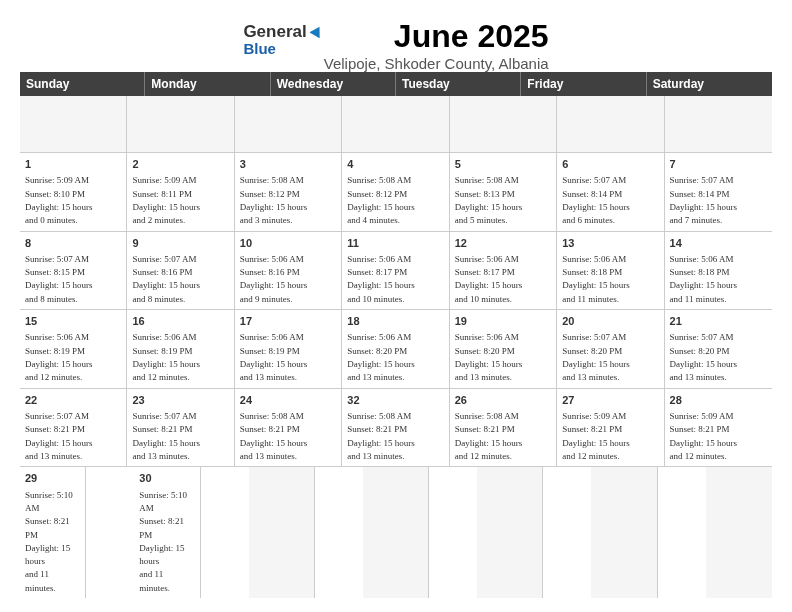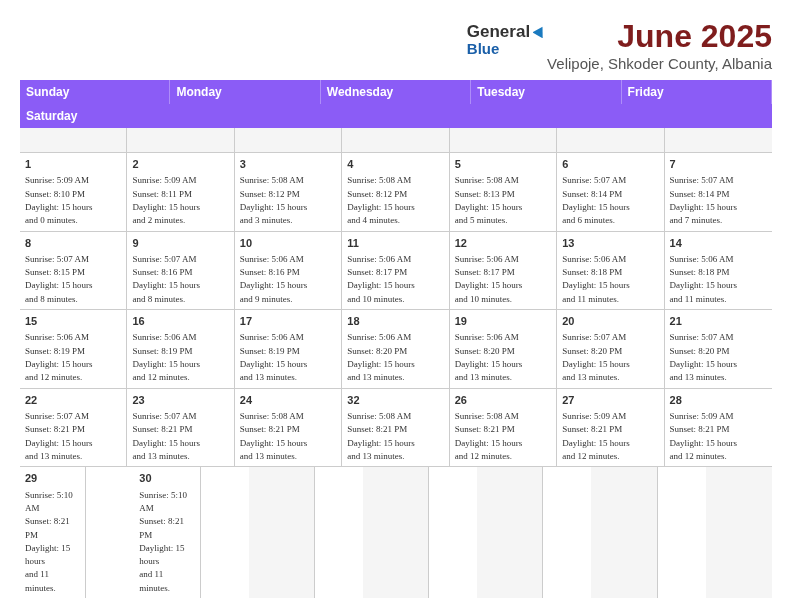--- a/index.html
+++ b/index.html
@@ -12,51 +12,50 @@
     }
     .page {
       width: 792px;
       height: 612px;
       padding: 18px 20px 14px 20px;
       display: flex;
       flex-direction: column;
     }
     .header {
       display: flex;
-      justify-content: flex-end;
+      justify-content: center;
       align-items: flex-start;
-      margin-bottom: 8px;
     }
     .logo {
       display: flex;
       flex-direction: column;
       align-items: flex-start;
       margin-top: 4px;
     }
     .title-block {
       text-align: right;
     }
     .cal-title {
       font-size: 32px;
       font-weight: bold;
-      color: #7f1d1d;
+      color: #000000;
     }
     .cal-subtitle {
       font-size: 15px;
       color: #555;
     }
     .calendar {
       flex: 1;
       display: flex;
       flex-direction: column;
     }
     .cal-header-row {
       display: grid;
-      grid-template-columns: repeat(5, 1fr);
-      background: #8b5cf6;
+      grid-template-columns: repeat(6, 1fr);
+      background: #404040;
     }
     .cal-header-cell {
       color: #fff;
       font-size: 12px;
       font-weight: bold;
       padding: 5px 6px;
       text-align: left;
     }
     .cal-body {
       flex: 1;

